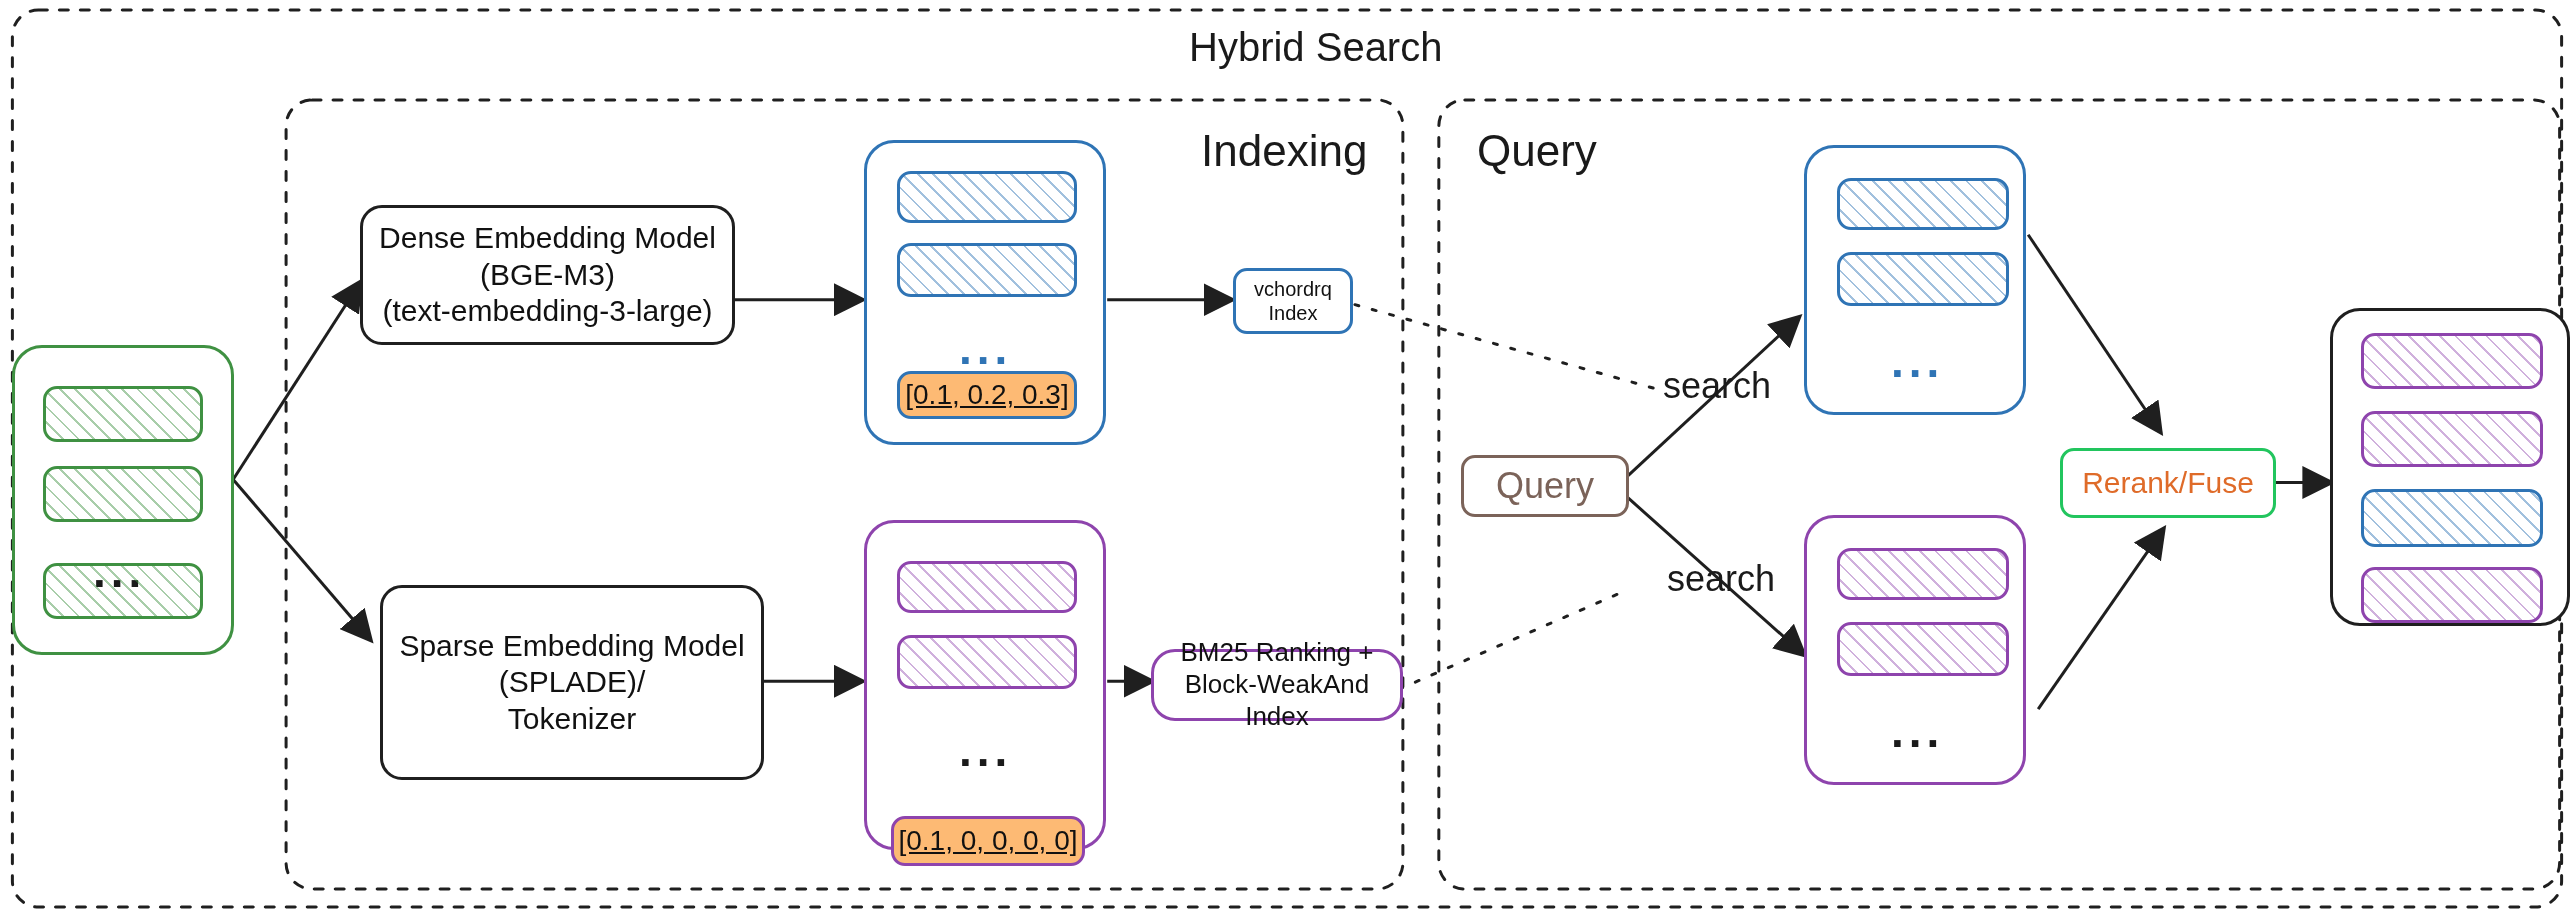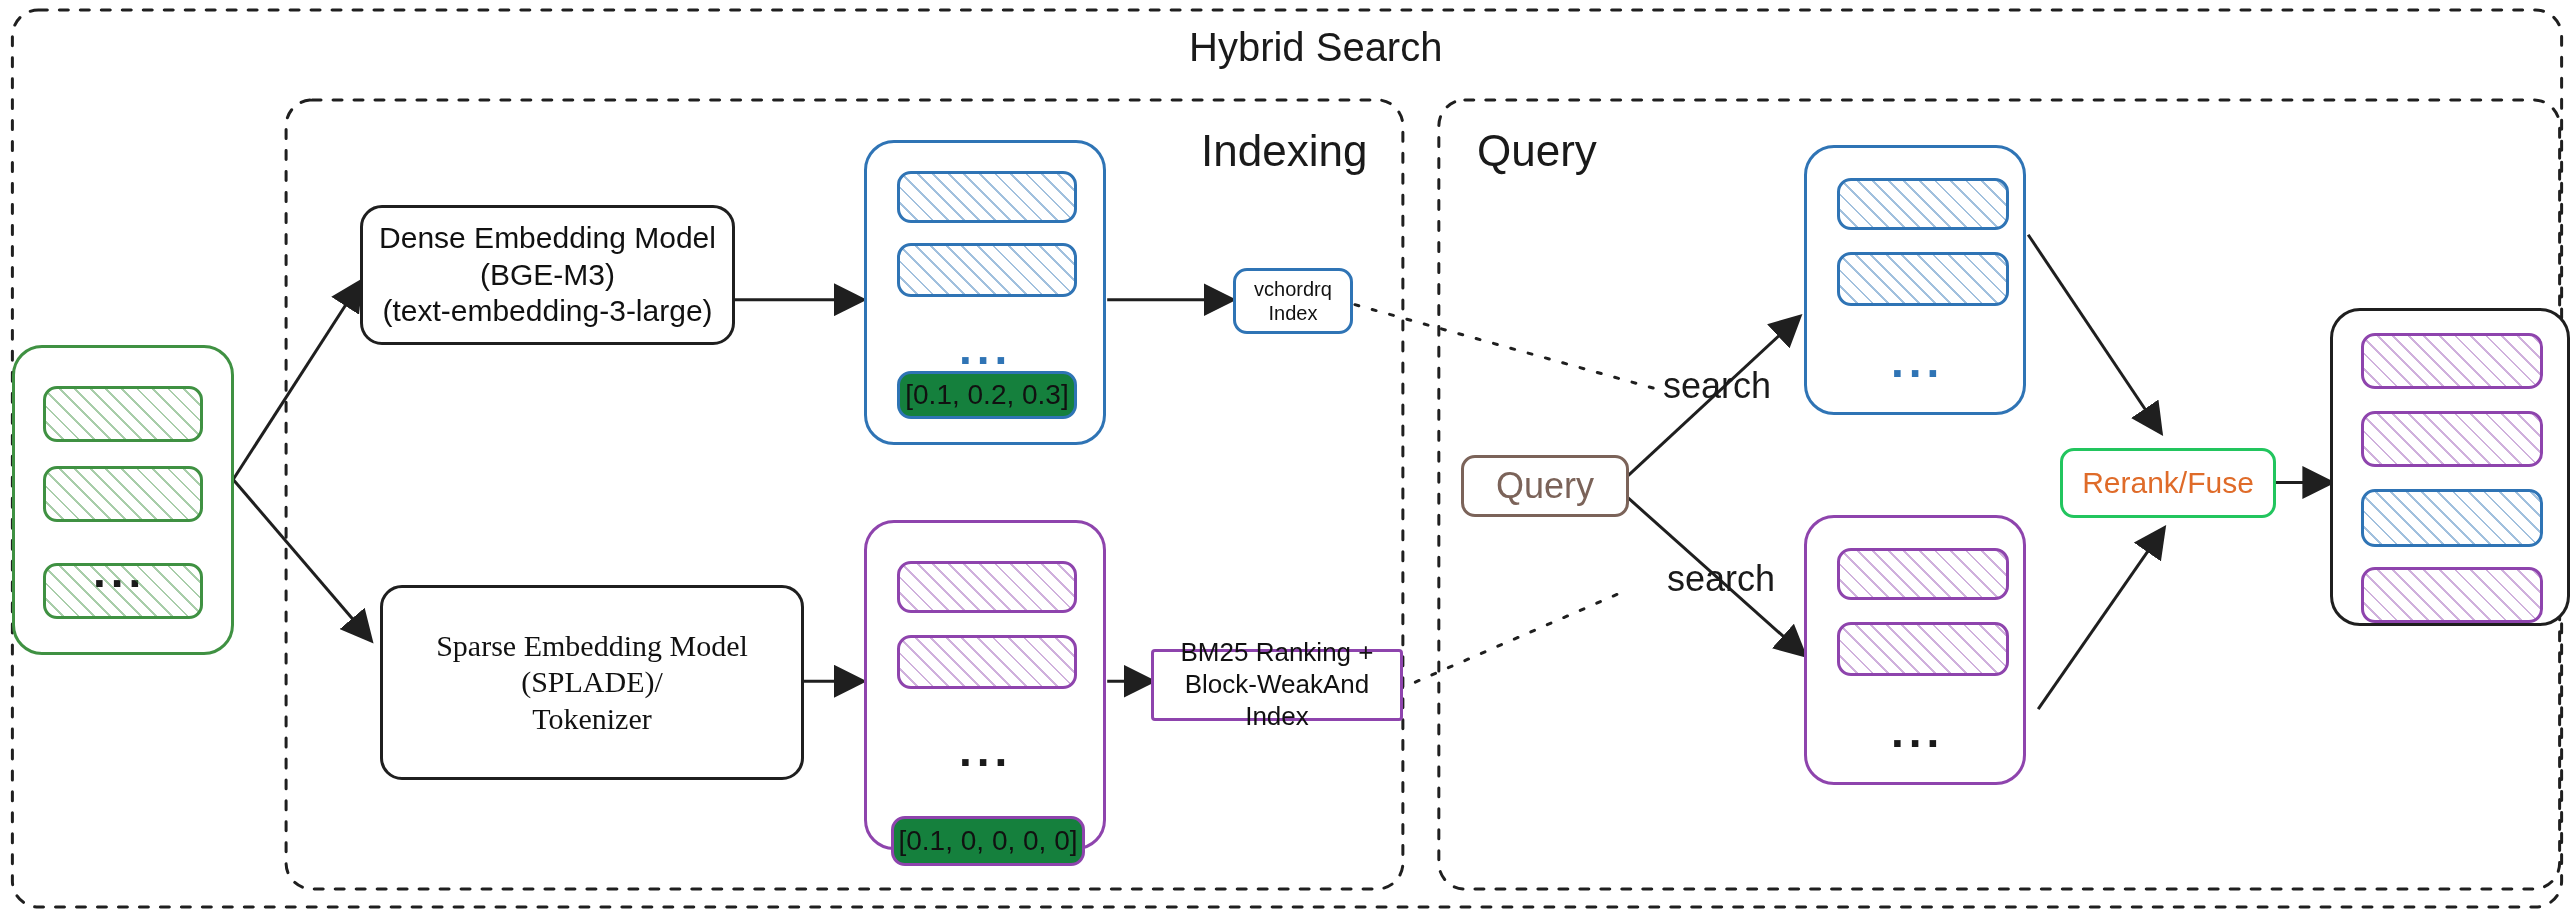--- a/index.html
+++ b/index.html
@@ -11,41 +11,41 @@
   .title{font-size:40px;}
   .section-title{font-size:44px;}
   .search-lbl{font-size:36px;}
 
   .node{position:absolute;box-sizing:border-box;display:flex;align-items:center;
         justify-content:center;text-align:center;background:#ffffff;}
   .node .txt{white-space:pre-line;line-height:1.22;}
 
   .blackbox{border:3px solid #1f1f1f;border-radius:22px;font-size:30px;color:#111;}
   .bluebox{border:3px solid #2f74b5;border-radius:14px;font-size:20px;color:#111;}
-  .purplebox{border:3px solid #8e44ad;border-radius:4px;font-size:26px;color:#111;}
+  .purplebox{border:3px solid #8e44ad;border-radius:24px;font-size:26px;color:#111;}
   .brownbox{border:3px solid #7b6359;border-radius:14px;font-size:36px;color:#7b6359;}
   .orangebox{border:3px solid #22c55e;border-radius:14px;font-size:30px;color:#df6b29;}
 
   
   .stack{position:absolute;box-sizing:border-box;border-radius:30px;background:#fff;}
   .stack.green{border:3px solid #3f9142;}
   .stack.blue{border:3px solid #2f74b5;}
   .stack.purple{border:3px solid #8e44ad;}
   .stack.black{border:3px solid #1f1f1f;}
 
   .rec{position:absolute;box-sizing:border-box;border-radius:14px;}
   .rec.green{border:3px solid #3f9142;
     background-image:repeating-linear-gradient(45deg,rgba(63,145,66,.45) 0 2px,rgba(63,145,66,0) 2px 11px);}
   .rec.blue{border:3px solid #2f74b5;
     background-image:repeating-linear-gradient(45deg,rgba(47,116,181,.45) 0 2px,rgba(47,116,181,0) 2px 11px);}
   .rec.purple{border:3px solid #8e44ad;
     background-image:repeating-linear-gradient(45deg,rgba(142,68,173,.42) 0 2px,rgba(142,68,173,0) 2px 11px);}
 
   .vecbox{position:absolute;box-sizing:border-box;border-radius:14px;display:flex;
-          align-items:center;justify-content:center;font-size:28px;color:#111;background:#15803d;}
+          align-items:center;justify-content:center;font-size:28px;color:#111;background:#fdba74;text-decoration:underline;}
   .vecbox.blue{border:3px solid #2f74b5;}
   .vecbox.purple{border:3px solid #8e44ad;margin-top:45px;}
 
   .ellipsis{position:absolute;font-size:46px;font-weight:700;letter-spacing:5px;line-height:1;}
   .ellipsis.black{color:#1a1a1a;}
   .ellipsis.blue{color:#2f74b5;}
 </style>
 </head>
 <body>
 
@@ -103,21 +103,21 @@
     <div class="ellipsis black" style="left:78px;top:200px;">...</div>
     <div class="rec green" style="left:28px;top:215px;width:160px;height:56px;"></div>
   </div>
 
   <div class="node blackbox" style="left:360px;top:205px;width:375px;height:140px;">
     <span class="txt">Dense Embedding Model
 (BGE-M3)
 (text-embedding-3-large)</span>
   </div>
 
-  <div class="node blackbox" style="left:380px;top:585px;width:424px;height:195px;font-family:Liberation Serif, serif;">
+  <div class="node blackbox" style="left:380px;top:585px;width:384px;height:195px;">
     <span class="txt">Sparse Embedding Model
 (SPLADE)/
 Tokenizer</span>
   </div>
 
   <div class="stack blue" style="left:864px;top:140px;width:242px;height:305px;">
     <div class="rec blue" style="left:30px;top:28px;width:180px;height:52px;"></div>
     <div class="rec blue" style="left:30px;top:100px;width:180px;height:54px;"></div>
     <div class="ellipsis blue" style="left:92px;top:182px;">...</div>
     <div class="vecbox blue" style="left:30px;top:228px;width:180px;height:48px;">[0.1, 0.2, 0.3]</div>

